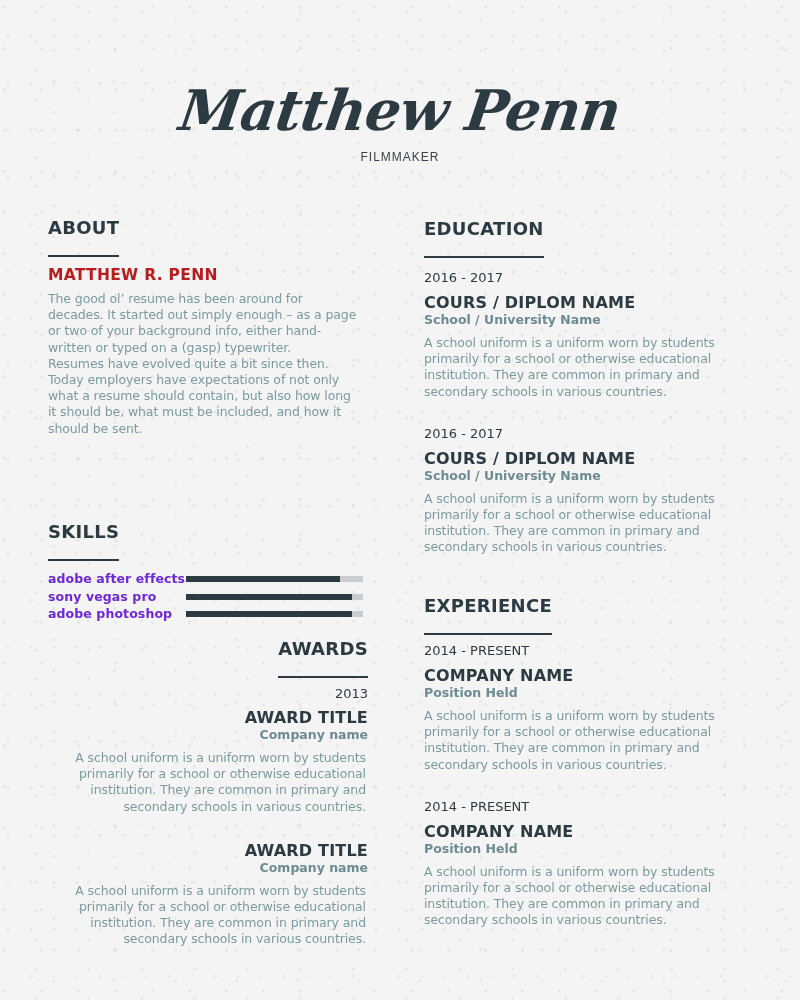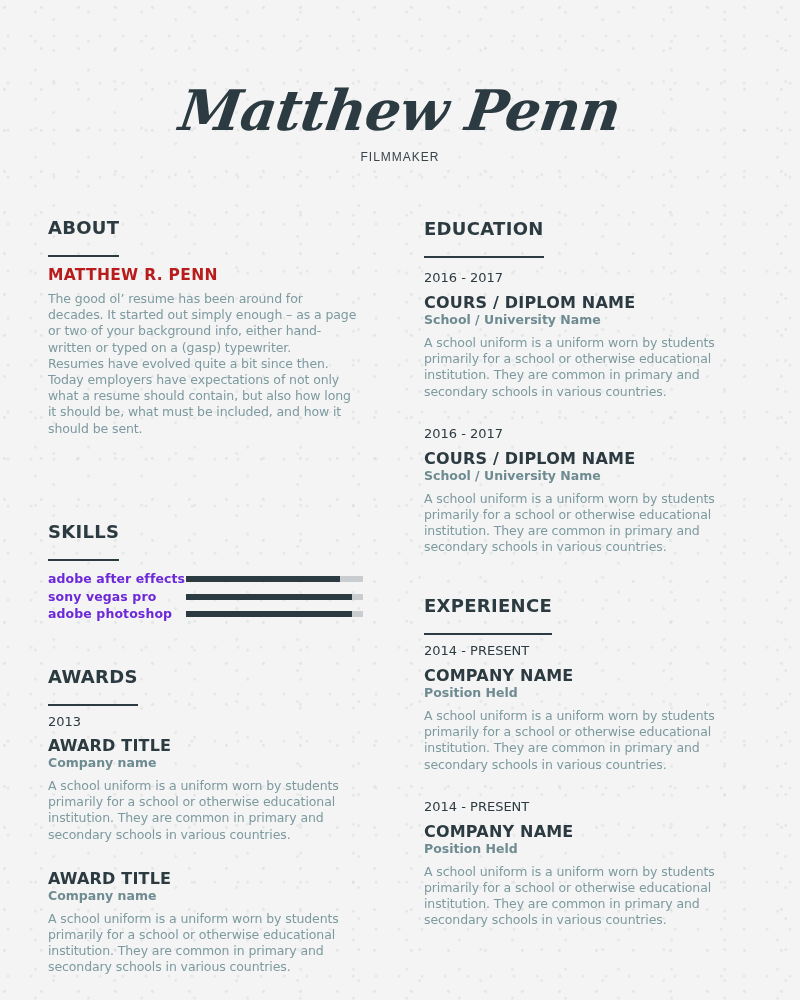--- a/index.html
+++ b/index.html
@@ -107,21 +107,21 @@
     </div>
     <div class="skill-row">
       <span class="skill-label">adobe photoshop</span>
       <div class="skill-track">
           <div class="skill-fill" style="width:94%;"></div>
         </div>
     </div>
   </div>
 </div>
 
-<div class="col col-left" style="top:667px;">
+<div class="col col-left" style="top:639px;text-align:right;">
   <div class="section-heading">AWARDS</div>
   <div style="margin-top:8px;">
     <div class="year">2013</div>
     <div class="entry-title" style="margin-top:7px;">AWARD TITLE</div>
     <div class="sub-line" style="margin-top:0px;">Company name</div>
     <div class="para" style="margin-top:7px; width:318px;">A school uniform is a uniform worn by students primarily for a school or otherwise educational institution. They are common in primary and secondary schools in various countries.</div>
   </div>
   <div style="margin-top:27px;">
     <div class="entry-title" style="margin-top:7px;">AWARD TITLE</div>
     <div class="sub-line" style="margin-top:0px;">Company name</div>

